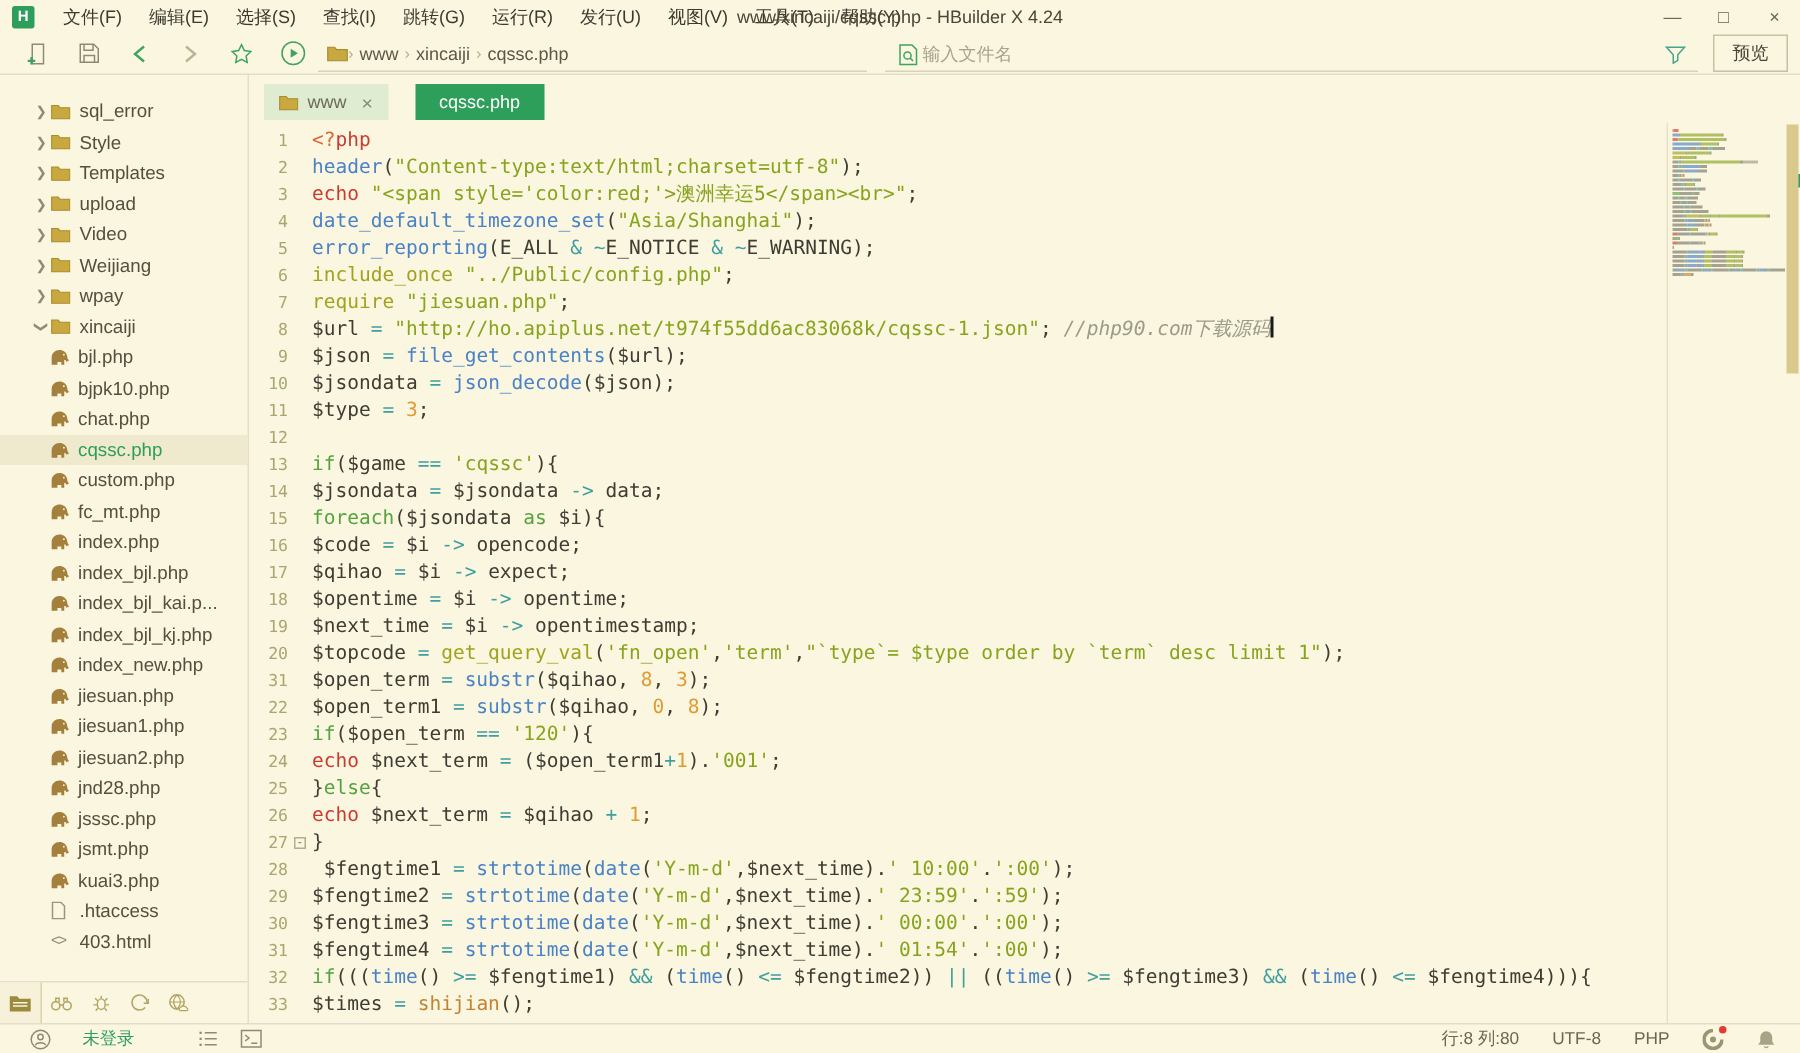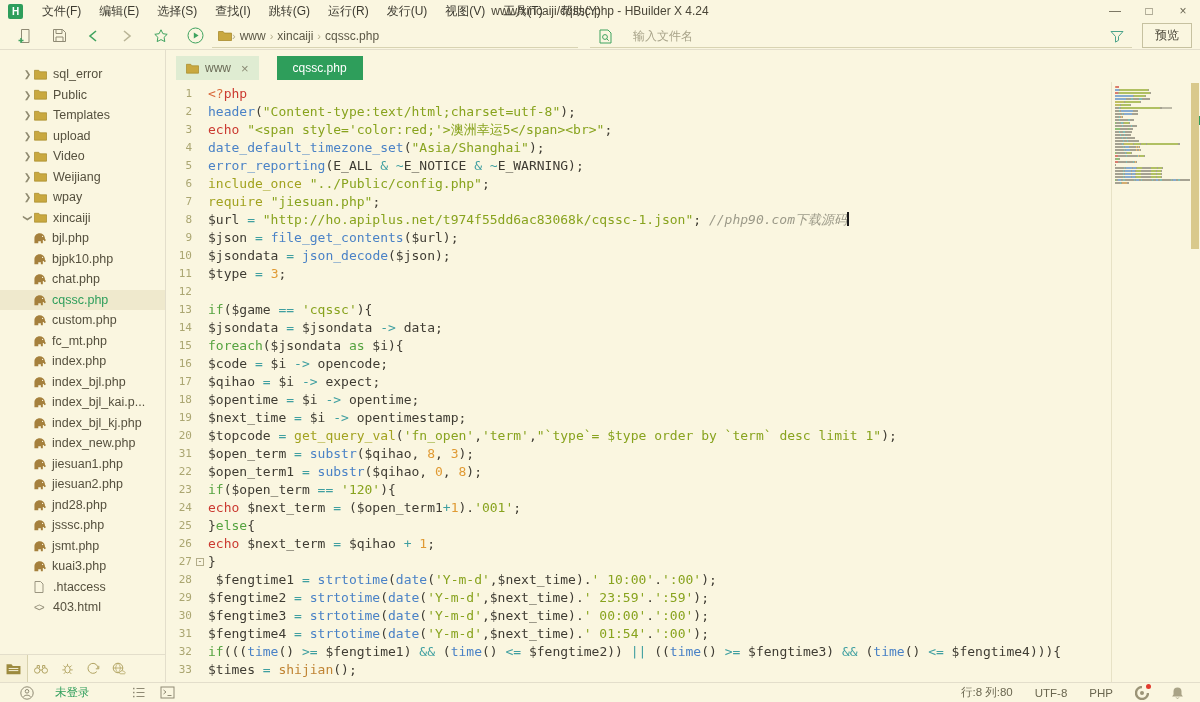--- a/index.html
+++ b/index.html
@@ -18,21 +18,21 @@
 
   
   .toolbar{ height:28px; display:flex; align-items:center; border-bottom:1px solid var(--border); padding:0 8px; }
   .tbtn{ width:34px; display:flex; justify-content:center; align-items:center; height:24px; }
   .field{ display:flex; align-items:center; border-bottom:1px solid #d8d3b2; height:22px; margin-top:2px; }
   .crumbfield{ width:366px; padding:0 6px; }
   .crumb{ font-size:12px; color:#5c5846; padding:0 4px; }
   .crumb-sep{ color:#b4ae8c; font-size:11px; }
   .searchfield{ flex:1; margin-left:12px; padding:0 8px; }
   .search-input{ flex:1; border:none; outline:none; background:transparent; font-size:12px; color:#a21caf;
-    font-family:"Liberation Sans",sans-serif; margin-left:18px; }
+    font-family:"Liberation Sans",sans-serif; margin-left:0; }
   .search-input::placeholder{ color:#a8a389; }
   .preview-btn{ margin-left:10px; border:1px solid #c6c1a0; background:transparent; font-size:12px;
     color:#4a4638; padding:3px 12px; font-family:"Liberation Sans",sans-serif; }
 
   
   .main{ display:flex; height:632px; }
   .sidebar{ width:165px; display:flex; flex-direction:column; }
   .tree{ flex:1; padding-top:14px; overflow:hidden; }
   .tree-row{ height:20.5px; display:flex; align-items:center; font-size:12.5px; color:#55503e; white-space:nowrap; }
   .tree-row.sel{ background:var(--selRow); }
@@ -196,21 +196,21 @@
           </span>
           <span class="tree-label">sql_error</span>
         </div>
         <div class="tree-row">
           <span class="chev">❯</span>
           <span class="tree-ico">
             <svg width="13" height="11" viewBox="0 0 14 11">
               <path d="M.5 1h4.6l1.3 1.6h7.1V10.5H.5z" fill="#C9A83F" stroke="#A88C2E" stroke-width="0.8"></path>
             </svg>
           </span>
-          <span class="tree-label">Public</span>
+          <span class="tree-label">Style</span>
         </div>
         <div class="tree-row">
           <span class="chev">❯</span>
           <span class="tree-ico">
             <svg width="13" height="11" viewBox="0 0 14 11">
               <path d="M.5 1h4.6l1.3 1.6h7.1V10.5H.5z" fill="#C9A83F" stroke="#A88C2E" stroke-width="0.8"></path>
             </svg>
           </span>
           <span class="tree-label">Templates</span>
         </div>
@@ -361,20 +361,30 @@
         </div>
         <div class="tree-row">
           <span class="chev none lvl2">❯</span>
           <span class="tree-ico">
             <svg width="14" height="12" viewBox="0 0 16 14">
               <path fill="#A5803C" d="M1.5 13V7.5C1.5 4 4.2 1.5 7.6 1.5c3.1 0 5.6 2.1 6 5l.2 1.5 1.2 1.7-1.9 1-.9-1.4h-.9V13h-2.3v-2.1H6V13H1.5z"></path>
               <circle cx="11" cy="5.2" r=".7" fill="#FBF7E2"></circle>
             </svg>
           </span>
           <span class="tree-label">index_new.php</span>
+        </div>
+        <div class="tree-row">
+          <span class="chev none lvl2">❯</span>
+          <span class="tree-ico">
+            <svg width="14" height="12" viewBox="0 0 16 14">
+              <path fill="#A5803C" d="M1.5 13V7.5C1.5 4 4.2 1.5 7.6 1.5c3.1 0 5.6 2.1 6 5l.2 1.5 1.2 1.7-1.9 1-.9-1.4h-.9V13h-2.3v-2.1H6V13H1.5z"></path>
+              <circle cx="11" cy="5.2" r=".7" fill="#FBF7E2"></circle>
+            </svg>
+          </span>
+          <span class="tree-label">jiesuan.php</span>
         </div>
         <div class="tree-row">
           <span class="chev none lvl2">❯</span>
           <span class="tree-ico">
             <svg width="14" height="12" viewBox="0 0 16 14">
               <path fill="#A5803C" d="M1.5 13V7.5C1.5 4 4.2 1.5 7.6 1.5c3.1 0 5.6 2.1 6 5l.2 1.5 1.2 1.7-1.9 1-.9-1.4h-.9V13h-2.3v-2.1H6V13H1.5z"></path>
               <circle cx="11" cy="5.2" r=".7" fill="#FBF7E2"></circle>
             </svg>
           </span>
           <span class="tree-label">jiesuan1.php</span>

